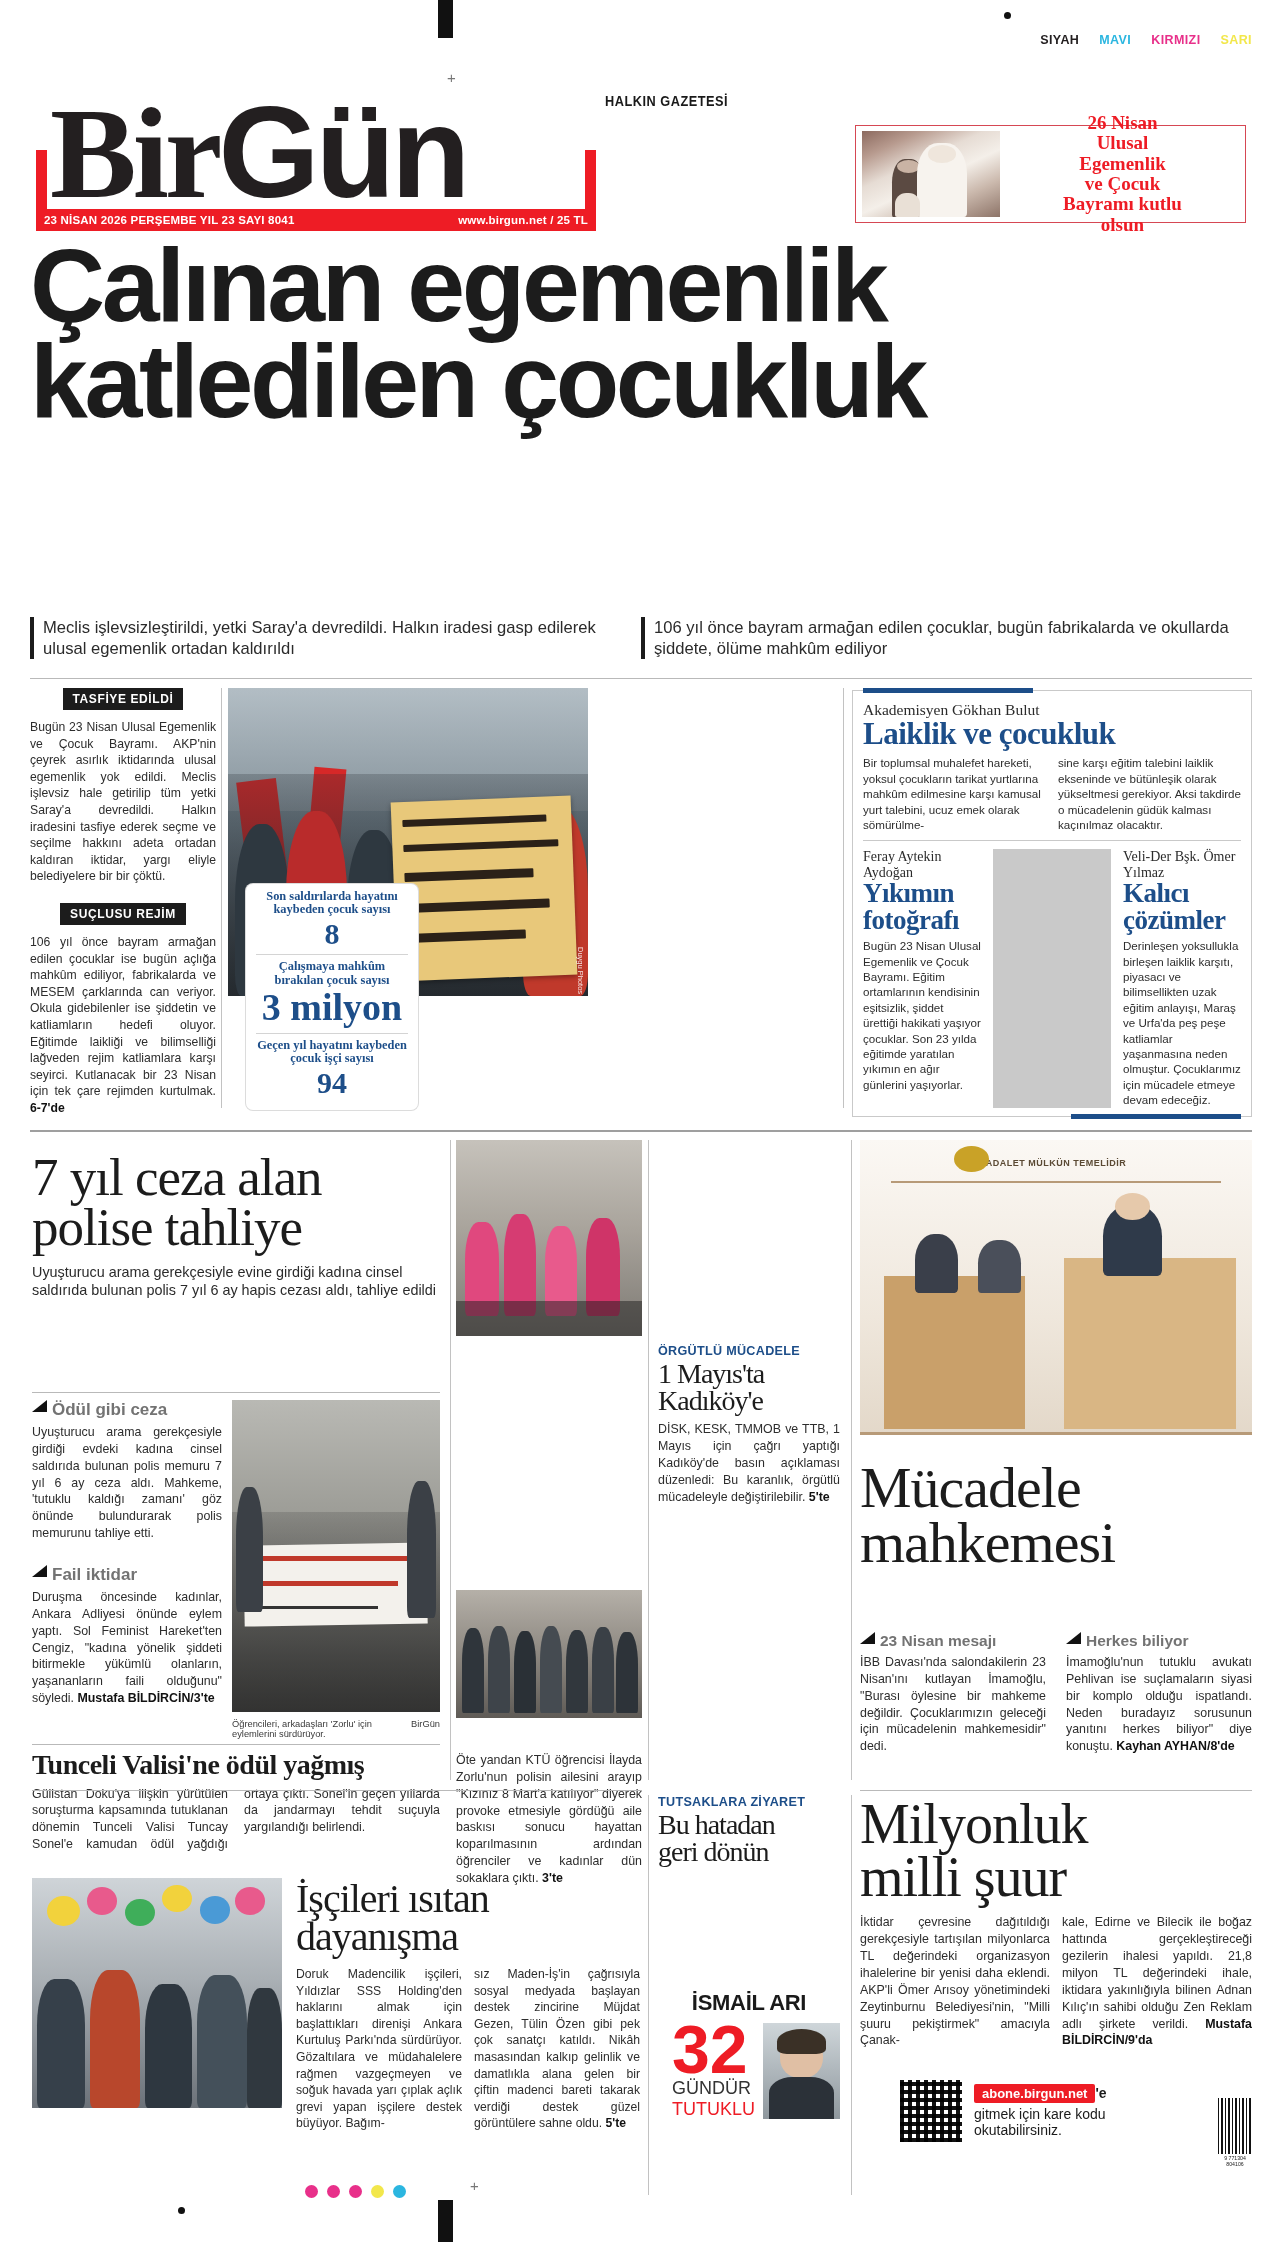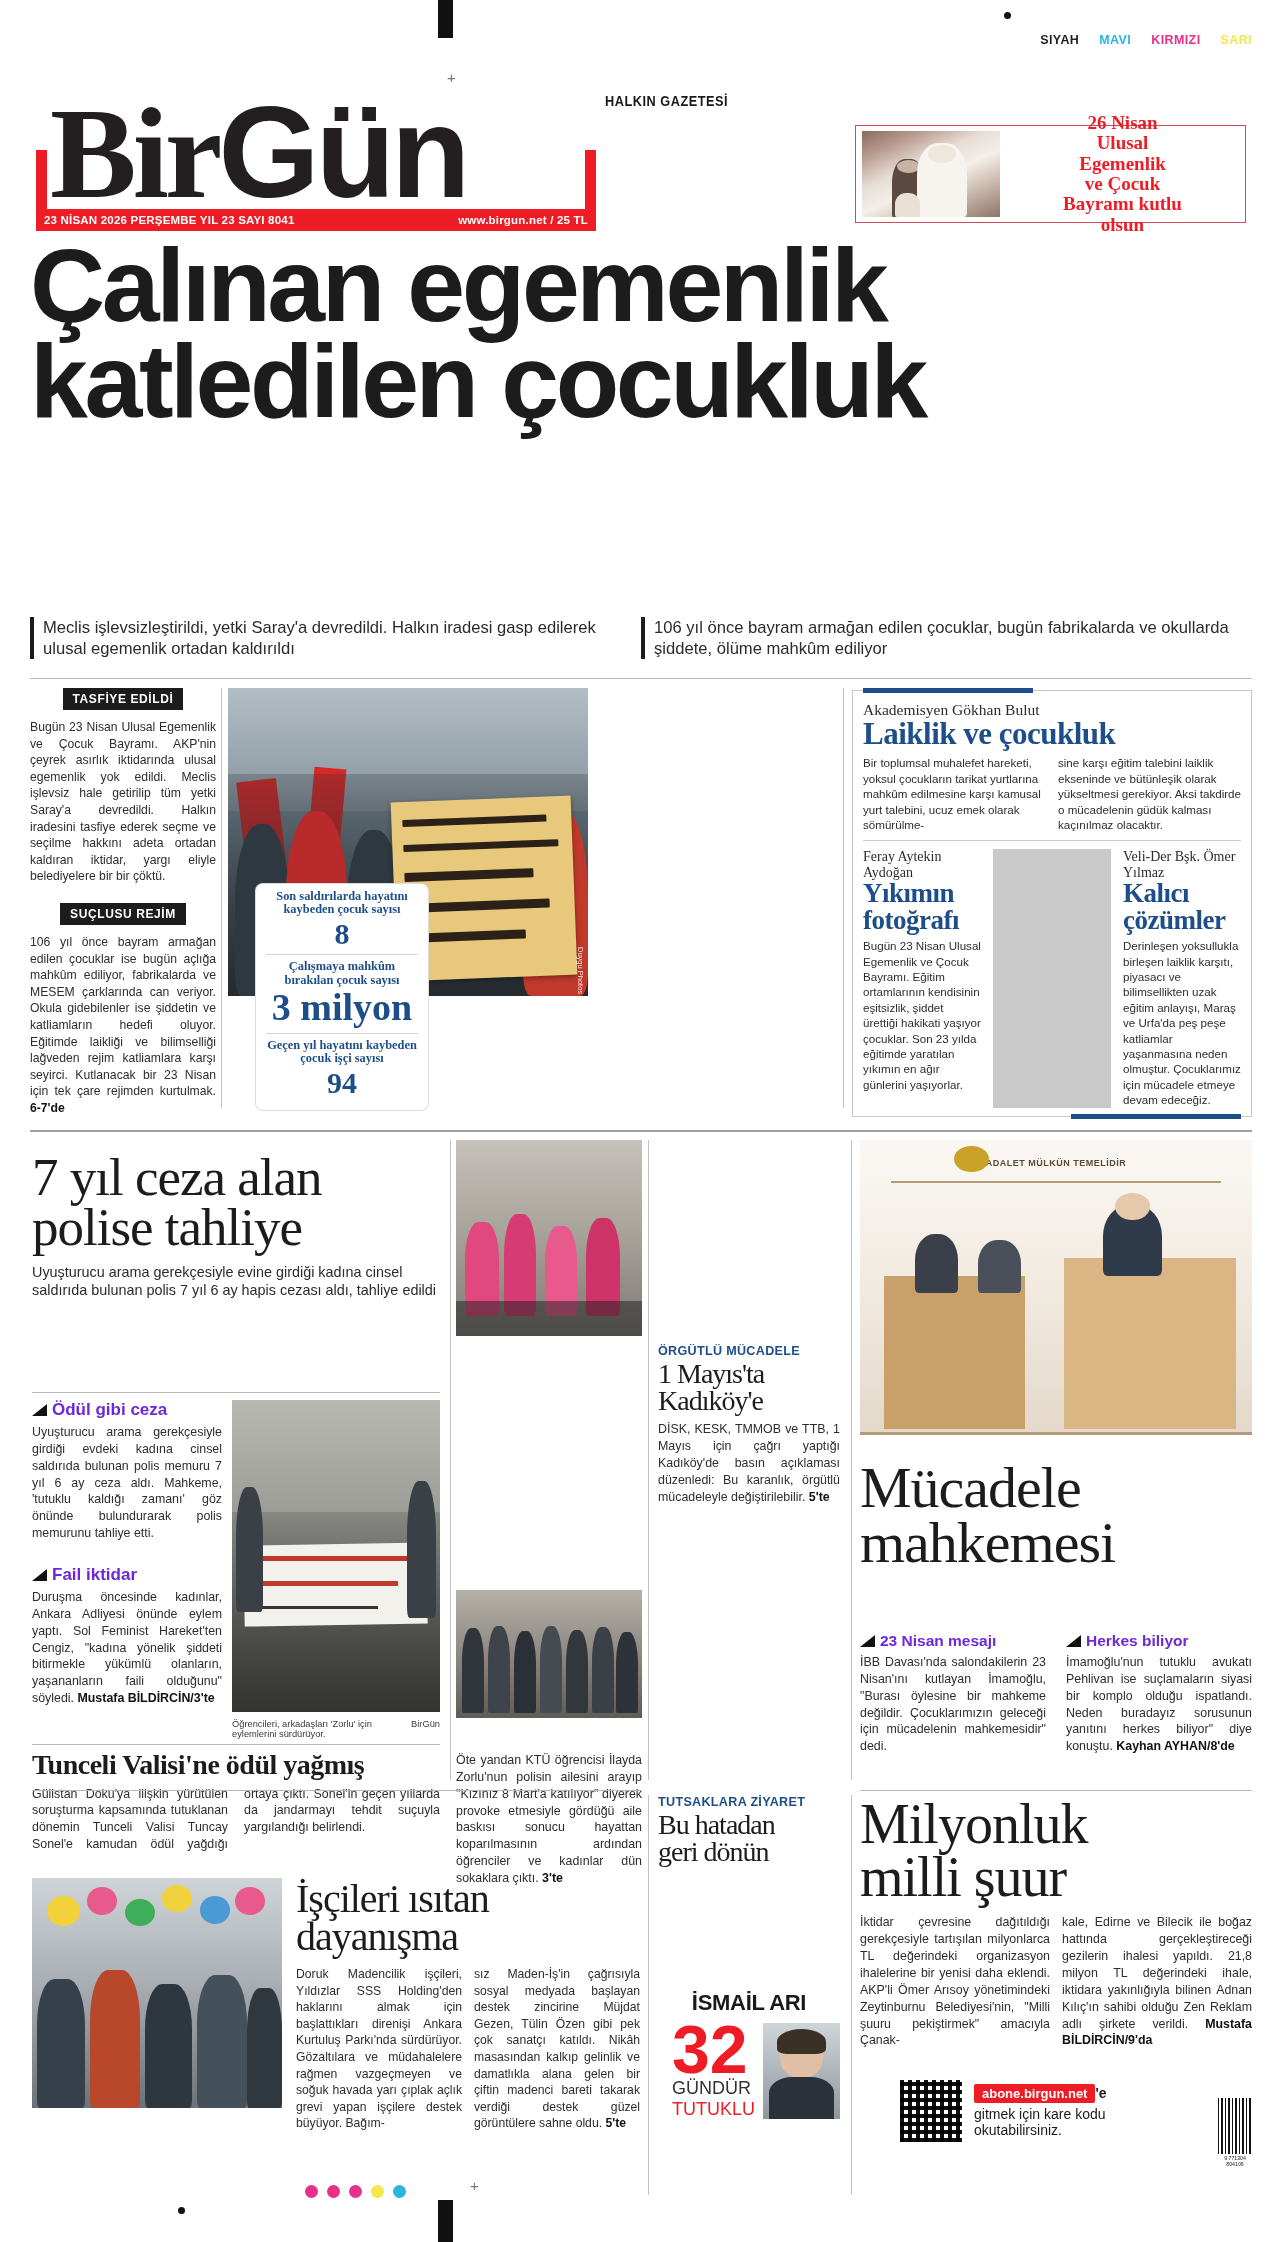--- a/index.html
+++ b/index.html
@@ -64,21 +64,21 @@
   .mp-sky{position:absolute;inset:0;background:linear-gradient(180deg,#9fb0ba 0%,#7e8f99 30%,#6d7c86 55%,#55616a 100%);}
   .mp-bld{position:absolute;left:0;top:0;width:100%;height:40%;background:linear-gradient(180deg,#b9c2c8,#8e9aa2);opacity:.75;}
   .mp-crowd{position:absolute;left:0;bottom:0;width:100%;height:72%;background:linear-gradient(180deg,rgba(40,46,52,.25),rgba(28,32,36,.85));}
   .mp-fig{position:absolute;background:#2e3840;border-radius:45% 45% 12% 12%;}
   .mp-red{position:absolute;background:#d62828;}
   .mp-sign{position:absolute;left:46%;top:36%;width:50%;height:58%;background:#e8c87a;transform:rotate(-2.2deg);box-shadow:0 2px 5px rgba(0,0,0,.35);}
   .mp-sign .ln{position:absolute;left:6%;height:7px;background:#2b2118;border-radius:1px;}
   .credit{position:absolute;right:3px;bottom:2px;color:#fff;font-size:7.5px;opacity:.85;writing-mode:vertical-rl;}
 
   
-  .statbox{position:absolute;left:256px;top:884px;width:172px;height:226px;background:#fff;border-radius:7px;box-shadow:0 0 0 1px #dcdcdc;padding:6px 8px;box-sizing:border-box;color:#1d4e89;font-family:"Liberation Serif",serif;}
+  .statbox{position:absolute;left:246px;top:884px;width:172px;height:226px;background:#fff;border-radius:7px;box-shadow:0 0 0 1px #dcdcdc;padding:6px 8px;box-sizing:border-box;color:#1d4e89;font-family:"Liberation Serif",serif;}
   .statbox .s{text-align:center;}
   .statbox .lbl{font-weight:bold;font-size:12.4px;line-height:1.08;}
   .statbox .val{font-weight:bold;font-size:30px;line-height:1.05;margin-top:1px;}
   .statbox .val.small{font-size:38px;}
   .statbox .sep{height:1px;background:#d4d4d4;margin:5px 2px;}
 
   
   .rcol{position:absolute;left:852px;top:690px;width:400px;border:1px solid #c9c9c9;box-sizing:border-box;padding:10px 10px 8px 10px;}
   .rcol .topbar{position:absolute;left:10px;top:-3px;width:170px;height:5px;background:#1d4e89;}
   .rcol .botbar{position:absolute;right:10px;bottom:-3px;width:170px;height:5px;background:#1d4e89;}
@@ -86,21 +86,21 @@
   .op-title{font-family:"Liberation Serif",serif;font-weight:bold;color:#1d4e89;line-height:.98;letter-spacing:-.5px;}
   .op-lead{font-size:11.6px;line-height:1.33;color:#2d2d2d;}
   .two{display:flex;gap:12px;}
   .two>div{flex:1;}
   .hsep{height:1px;background:#c9c9c9;margin:8px 0;}
   .vsep{width:1px;background:#c9c9c9;}
 
   
   .midrule{position:absolute;background:#9f9f9f;height:2px;}
   .serif-head{font-family:"Liberation Serif",serif;font-weight:normal;color:#1c1c1c;line-height:.95;letter-spacing:-1px;}
-  .arrow-head{font-size:17px;font-weight:bold;color:#6d28d9;display:flex;align-items:center;gap:5px;}
+  .arrow-head{font-size:17px;font-weight:bold;color:#737373;display:flex;align-items:flex-start;gap:5px;}
   .arrow{width:0;height:0;border-style:solid;border-width:0 0 12px 15px;border-color:transparent transparent #111 transparent;}
   .kicker-blue{color:#1d4e89;font-weight:bold;font-size:12.6px;letter-spacing:.3px;}
 
   
   .photo{position:relative;overflow:hidden;background:#8f9296;}
   .cap{font-size:9.3px;color:#3a3a3a;margin-top:3px;}
 
   
   .num32{font-family:"Liberation Sans",sans-serif;font-weight:bold;font-size:68px;color:#ee1c25;line-height:.82;}
   .qr{width:62px;height:62px;background:

